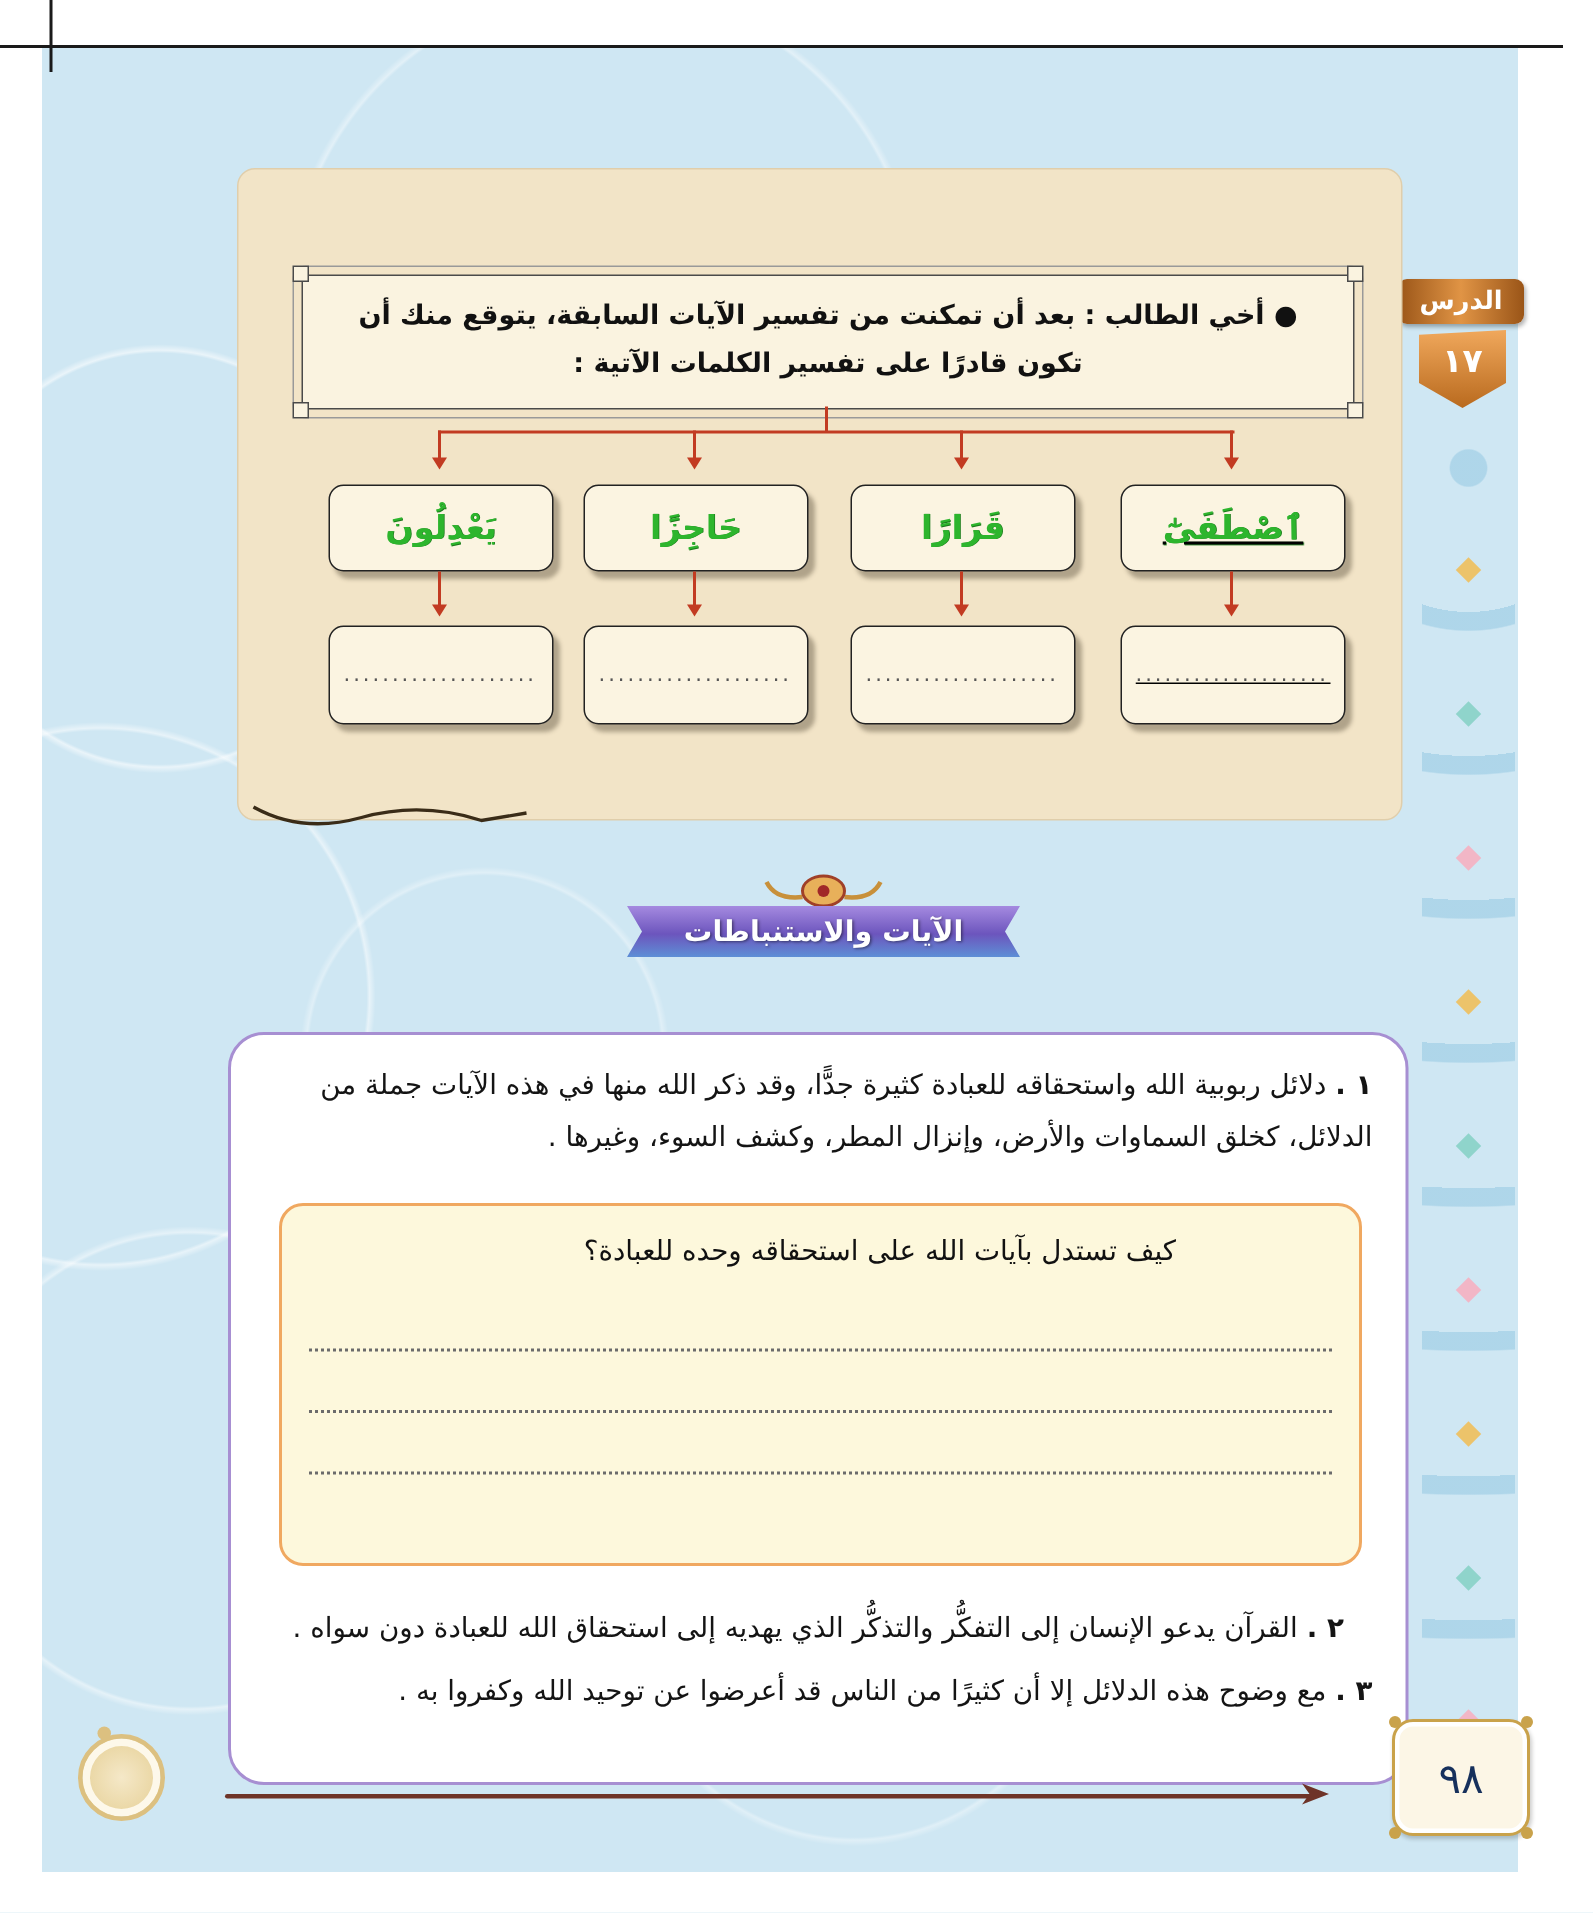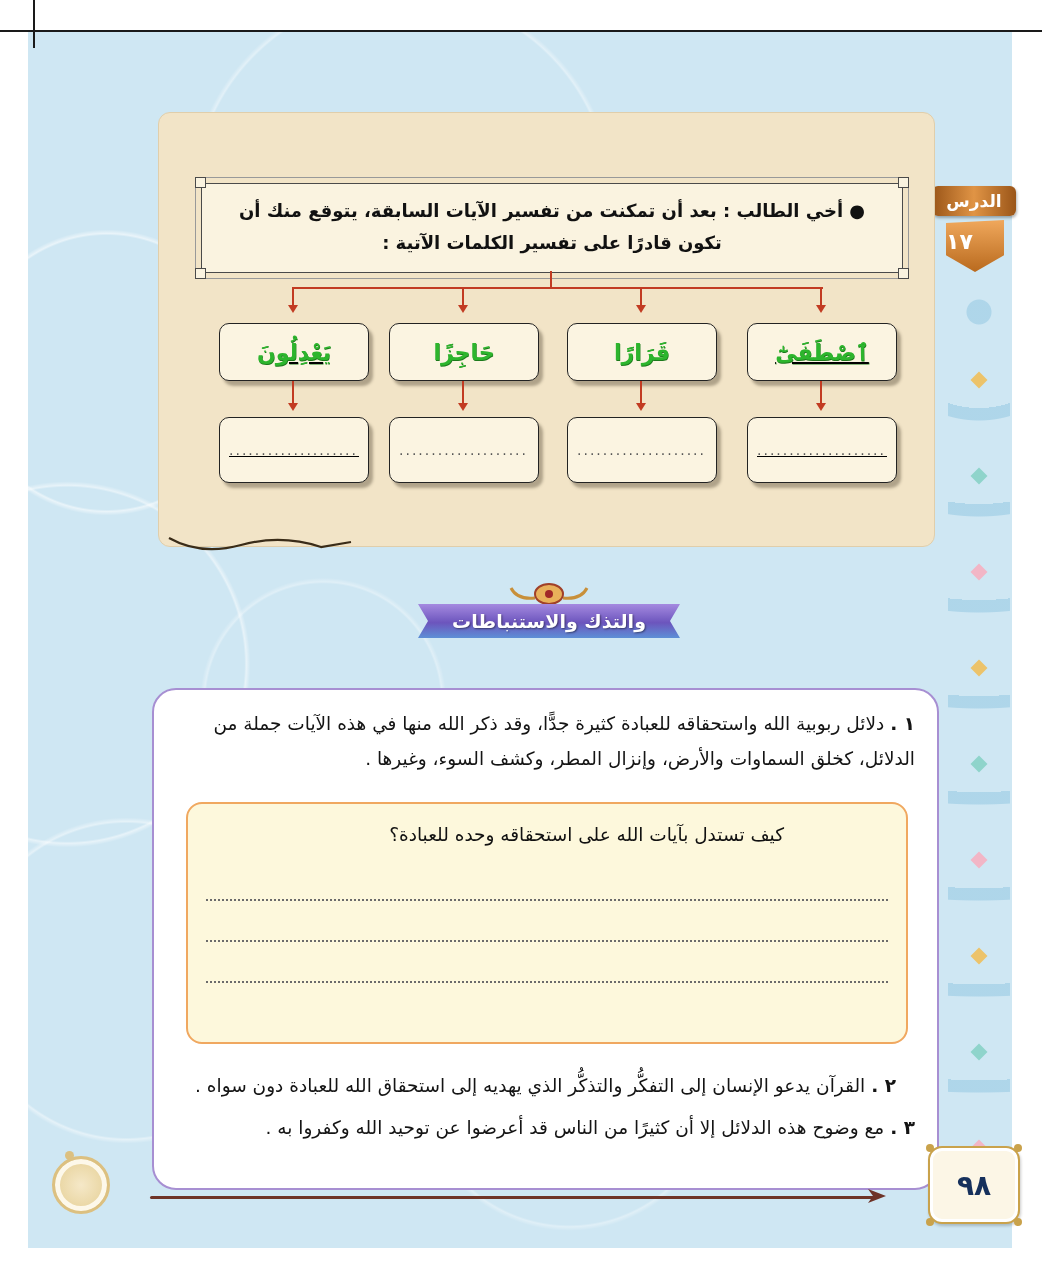--- a/index.html
+++ b/index.html
@@ -26,21 +26,21 @@
   .diamond{position:absolute;width:12px;height:12px;left:25px;transform:rotate(45deg);}
   .dm-gold{background:#ecc36a;} .dm-teal{background:#8fd4cb;} .dm-pink{background:#f2b6c6;}
   .dp1{top:92px;} .dp2{top:188px;} .dp3{top:284px;} .dp4{top:380px;} .dp5{top:476px;}
   .dp6{top:572px;} .dp7{top:668px;} .dp8{top:764px;} .dp9{top:860px;}
 
   
   .lesson-bar{position:absolute;left:932px;top:186px;width:84px;height:30px;border-radius:6px;
     background:linear-gradient(90deg,#9a5518,#e09445 50%,#9a5518);color:#fff;font-weight:bold;
     font-size:17px;text-align:center;line-height:30px;box-shadow:1px 2px 3px rgba(0,0,0,.3);}
   .lesson-num{position:absolute;left:946px;top:220px;width:58px;height:52px;color:#fff;font-weight:bold;
-    font-size:22px;line-height:44px;
+    font-size:22px;text-align:center;line-height:44px;
     background:linear-gradient(180deg,#f0a85c,#b96a1e);
     clip-path:polygon(0 6%,100% 0,100% 68%,50% 100%,0 68%);}
 
   
   .activity-panel{position:absolute;left:158px;top:112px;width:775px;height:433px;background:#f2e4c7;
     border:1px solid #e0ceab;border-radius:12px;}
   .panel-curl{position:absolute;left:6px;bottom:-12px;}
 
   
   .intro-box{position:absolute;left:42px;top:70px;width:700px;height:88px;background:#faf3e0;
@@ -60,21 +60,21 @@
     border-top:8px solid #c23b22;}
   .ah-t{top:192px;} .ah-m{top:290px;}
   .ax1{left:129px;} .ax2{left:299px;} .ax3{left:477px;} .ax4{left:657px;}
   .ma{width:2px;top:268px;height:24px;}
 
   
   .wbox,.abox{position:absolute;width:148px;background:#fbf4e1;border:1.6px solid #222;border-radius:10px;
     box-shadow:4px 5px 3px rgba(95,85,65,.45);display:flex;align-items:center;justify-content:center;}
   .wbox{top:210px;height:56px;}
   .abox{top:304px;height:64px;}
-  .bx1{left:60px;text-decoration:underline;} .bx2{left:230px;} .bx3{left:408px;} .bx4{left:588px;text-decoration:underline;}
+  .bx1{left:60px;} .bx2{left:230px;} .bx3{left:408px;} .bx4{left:588px;text-decoration:underline;}
   .wbox span{color:#2db52d;font-weight:bold;font-size:22px;text-shadow:.5px .5px 0 #1c7a1c;direction:rtl;}
   .abox span{color:#555;font-size:14px;letter-spacing:2px;white-space:nowrap;overflow:hidden;max-width:130px;}
 
   
   .ribbon-ornament{position:absolute;left:507px;top:578px;}
   .ribbon{position:absolute;left:418px;top:604px;width:262px;height:34px;text-align:center;line-height:34px;
     background:linear-gradient(180deg,#a58ae0,#6c55bd 55%,#5d8fd6);
     clip-path:polygon(10px 50%,0 0,100% 0,calc(100% - 10px) 50%,100% 100%,0 100%);}
   .ribbon span{color:#fff;font-weight:bold;font-size:19px;text-shadow:1px 1px 2px rgba(0,0,0,.45);direction:rtl;}
 
@@ -100,21 +100,21 @@
   .think-q{position:absolute;right:122px;top:20px;margin:0;direction:rtl;text-align:right;font-size:18.5px;color:#111;}
   .write-line{position:absolute;left:18px;right:18px;height:0;border-bottom:2px dotted #6b6b6b;}
   .wl1{top:95px;} .wl2{top:136px;} .wl3{top:177px;}
 
   
   .bottom-rule{position:absolute;left:150px;top:1196px;width:726px;height:3px;background:#6e3428;border-radius:2px;}
   .rule-ornament{position:absolute;left:856px;top:1186px;}
   .page-badge{position:absolute;left:928px;top:1146px;width:88px;height:74px;background:#fcf6e6;
     border:2px solid #c9a24b;border-radius:14px;display:flex;align-items:center;justify-content:center;
     box-shadow:inset 0 0 0 3px #fff,1px 2px 3px rgba(0,0,0,.2);}
-  .page-badge span{color:#16305c;font-weight:bold;font-size:28px;}
+  .page-badge span{color:#16305c;font-weight:normal;font-size:28px;}
   .pb-dot{position:absolute;width:8px;height:8px;border-radius:50%;background:#c9a24b;}
   .pd1{left:-4px;top:-4px;} .pd2{right:-4px;top:-4px;} .pd3{left:-4px;bottom:-4px;} .pd4{right:-4px;bottom:-4px;}
   .corner-ornament{position:absolute;left:52px;top:1156px;width:52px;height:52px;border-radius:50%;
     border:3px solid #dcc080;background:radial-gradient(#f5e8c8,#e3cc8e);box-shadow:inset 0 0 0 5px #fdf8ea;}
   .co-dot{position:absolute;left:10px;top:-8px;width:9px;height:9px;border-radius:50%;background:#dcc080;}
 </style>
 </head>
 <body>
 
 <div class="page">
@@ -199,21 +199,21 @@
     </svg>
   </div>
 
   <svg class="ribbon-ornament" width="84" height="28">
     <path d="M28 20 Q10 22 4 10" stroke="#c8903a" fill="none" stroke-width="3"></path>
     <path d="M56 20 Q74 22 80 10" stroke="#c8903a" fill="none" stroke-width="3"></path>
     <ellipse cx="42" cy="16" rx="14" ry="10" fill="#e8b05a" stroke="#a04028" stroke-width="2"></ellipse>
     <circle cx="42" cy="16" r="4" fill="#a02828"></circle>
   </svg>
   <div class="ribbon">
-    <span>والتذك والاستنباطات</span>
+    <span>الآيات والاستنباطات</span>
   </div>
 
   <div class="benefits-panel">
 
     <p class="item i1" dir="rtl"><span class="num">١ .</span><span>دلائل ربوبية الله واستحقاقه للعبادة كثيرة جدًّا، وقد ذكر الله منها في هذه الآيات جملة من الدلائل، كخلق السماوات والأرض، وإنزال المطر، وكشف السوء، وغيرها .</span></p>
 
     <div class="think-box">
       <p class="think-q">كيف تستدل بآيات الله على استحقاقه وحده للعبادة؟</p>
       <div class="write-line wl1"></div>
       <div class="write-line wl2"></div>

